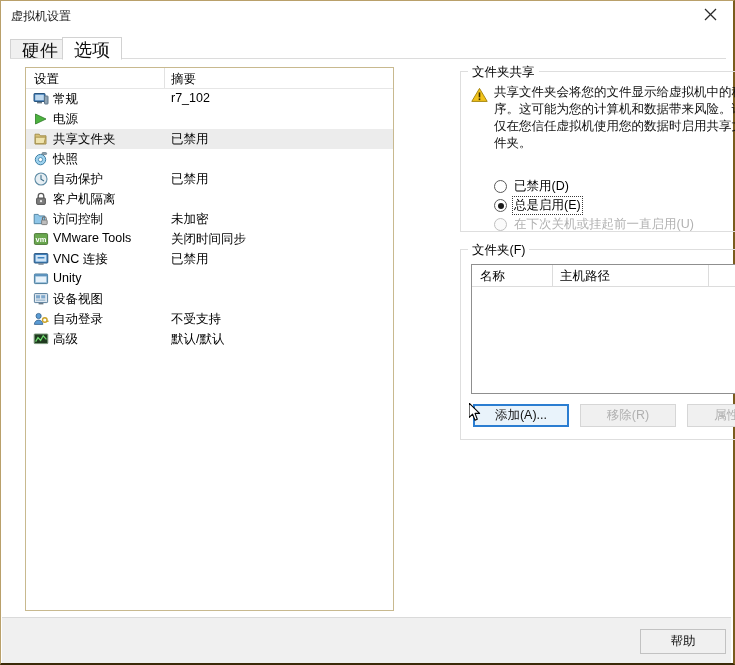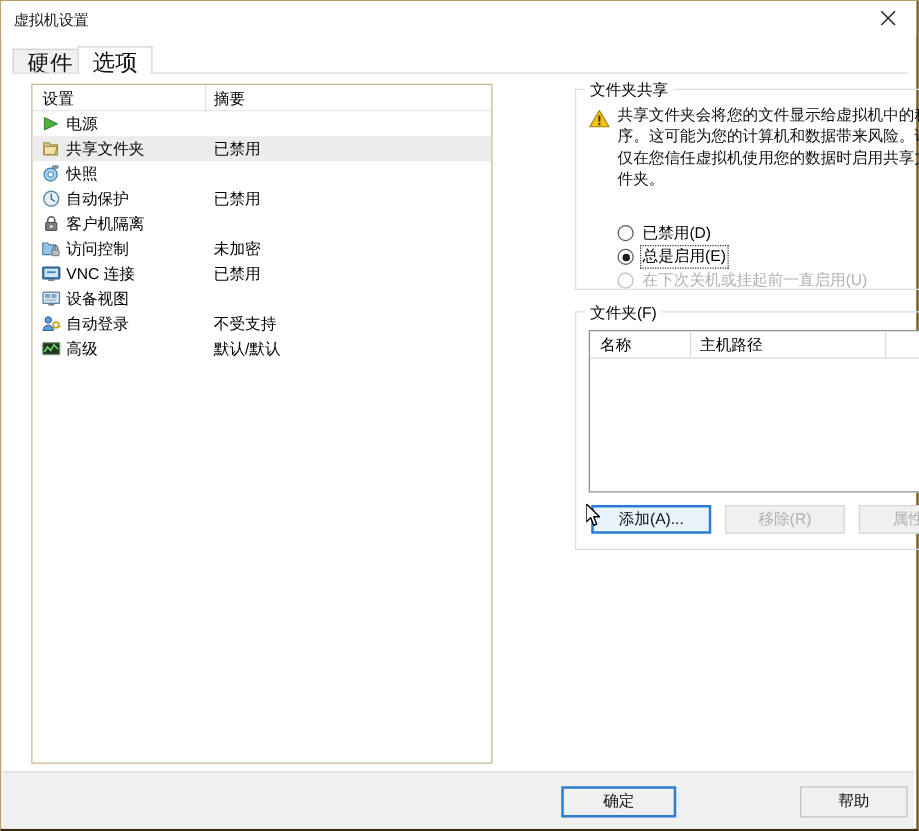--- a/index.html
+++ b/index.html
@@ -348,20 +348,32 @@
   <div id="tabpage">
 
     <div id="settings-list">
 
       <div id="settings-header">
         <div class="h-div"></div>
         <div class="h-name">设置</div>
         <div class="h-summary">摘要</div>
       </div>
 
+      <div class="setting-row">
+        <span class="s-icon">
+          <svg width="16" height="16" viewBox="0 0 16 16">
+            <rect x="1" y="2.5" width="11" height="8" rx="0.6" fill="#3b78b4" stroke="#2a567f" stroke-width="1"></rect>
+            <rect x="2.2" y="3.7" width="8.6" height="5.6" fill="#bfd9ef"></rect>
+            <rect x="4" y="11" width="5" height="1.4" fill="#6b7a86"></rect>
+            <rect x="11.5" y="5" width="3.5" height="8" rx="0.6" fill="#8fa4b5" stroke="#5f7486" stroke-width="1"></rect>
+          </svg>
+        </span>
+        <span class="s-label">常规</span>
+        <span class="s-summary">r7_102</span>
+      </div>
 
       <div class="setting-row">
         <span class="s-icon">
           <svg width="16" height="16" viewBox="0 0 16 16">
             <polygon points="2.5,3 13,8 2.5,13" fill="#4cb33f" stroke="#2e7a27" stroke-width="0.8"></polygon>
           </svg>
         </span>
         <span class="s-label">电源</span>
         <span class="s-summary"></span>
       </div>
@@ -417,34 +429,55 @@
           <svg width="16" height="16" viewBox="0 0 16 16">
             <path d="M1.2 3.4h4l1.1 1.5h5.3v7.8H1.2z" fill="#8fc6e8" stroke="#4a7d9c" stroke-width="0.9"></path>
             <path d="M9.4 9V7.6a1.9 1.9 0 0 1 3.8 0V9" fill="none" stroke="#6f6f6f" stroke-width="1.1"></path>
             <rect x="8.6" y="9" width="5.6" height="4.6" rx="0.8" fill="#bdbdbd" stroke="#6f6f6f" stroke-width="0.8"></rect>
           </svg>
         </span>
         <span class="s-label">访问控制</span>
         <span class="s-summary">未加密</span>
       </div>
 
+      <div class="setting-row">
+        <span class="s-icon">
+          <svg width="16" height="16" viewBox="0 0 16 16">
+            <rect x="1.4" y="2.6" width="13.2" height="10.8" rx="1" fill="#6aa84f" stroke="#44702f" stroke-width="0.9"></rect>
+            <text x="8" y="11" font-family="Liberation Sans, sans-serif" font-size="7.5" font-weight="bold" fill="#ffffff" text-anchor="middle">vm</text>
+          </svg>
+        </span>
+        <span class="s-label">VMware Tools</span>
+        <span class="s-summary">关闭时间同步</span>
+      </div>
 
       <div class="setting-row">
         <span class="s-icon">
           <svg width="16" height="16" viewBox="0 0 16 16">
             <rect x="1.2" y="2.6" width="13.6" height="9.4" rx="0.8" fill="#3f83c0" stroke="#2a567f" stroke-width="1"></rect>
             <rect x="2.6" y="4" width="10.8" height="6.6" fill="#cfe4f6"></rect>
             <rect x="4.6" y="6" width="6.8" height="1.5" fill="#3f83c0"></rect>
             <rect x="5.4" y="12.4" width="5.2" height="1.3" fill="#6b7a86"></rect>
           </svg>
         </span>
         <span class="s-label">VNC 连接</span>
         <span class="s-summary">已禁用</span>
       </div>
 
+      <div class="setting-row">
+        <span class="s-icon">
+          <svg width="16" height="16" viewBox="0 0 16 16">
+            <rect x="1.4" y="3" width="13.2" height="9.6" rx="0.8" fill="#8fb8d8" stroke="#4a7d9c" stroke-width="1"></rect>
+            <rect x="2.8" y="5.4" width="10.4" height="5.8" fill="#e8f2fa"></rect>
+            <rect x="1.4" y="3" width="13.2" height="2.2" fill="#5d93bd"></rect>
+          </svg>
+        </span>
+        <span class="s-label">Unity</span>
+        <span class="s-summary"></span>
+      </div>
 
       <div class="setting-row">
         <span class="s-icon">
           <svg width="16" height="16" viewBox="0 0 16 16">
             <rect x="1.4" y="2.6" width="13.2" height="9" rx="0.7" fill="#dfe8f0" stroke="#5a7f9c" stroke-width="1"></rect>
             <rect x="3" y="4.2" width="4" height="3.2" fill="#7fa8cc"></rect>
             <rect x="8.2" y="4.2" width="4" height="3.2" fill="#7fa8cc"></rect>
             <rect x="3" y="8.4" width="9.2" height="1.6" fill="#a9c2d6"></rect>
             <rect x="5.6" y="12" width="4.8" height="1.4" fill="#6b7a86"></rect>
           </svg>
@@ -529,23 +562,20 @@
         </div>
         <div class="btn disabled" id="btn-prop">
           <span>属性(P)</span>
         </div>
       </div>
 
     </div>
   </div>
 
   <div id="bottombar">
-    <div class="btn default-btn" id="btn-ok">
-      <span>确定</span>
-    </div>
     <div class="btn" id="btn-help">
       <span>帮助</span>
     </div>
   </div>
 
   <div id="cursor">
     <svg width="14" height="20" viewBox="0 0 14 20">
       <polygon points="0,0 0,14.5 3.6,11.2 6,17.2 8.3,16.2 6,10.4 10.6,10.4" fill="#ffffff" stroke="#000000" stroke-width="1.1" stroke-linejoin="round"></polygon>
     </svg>
   </div>

